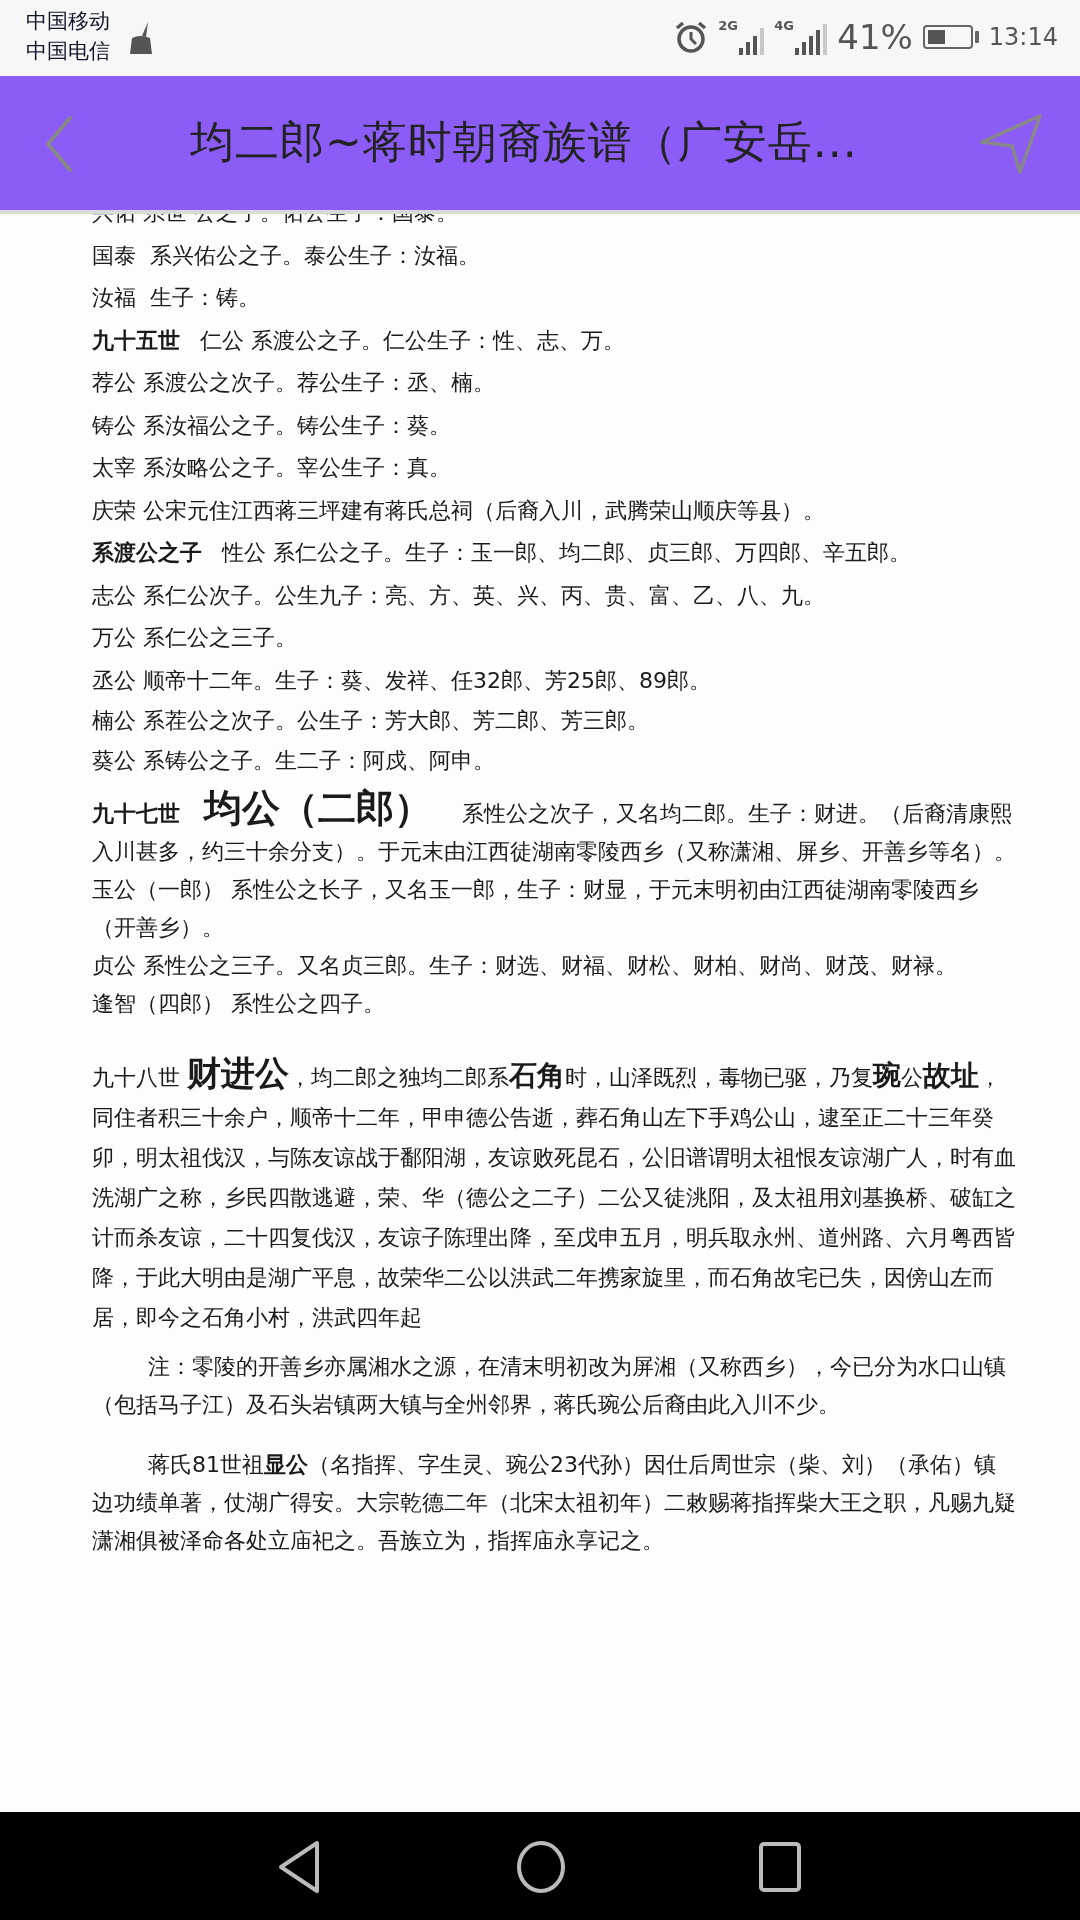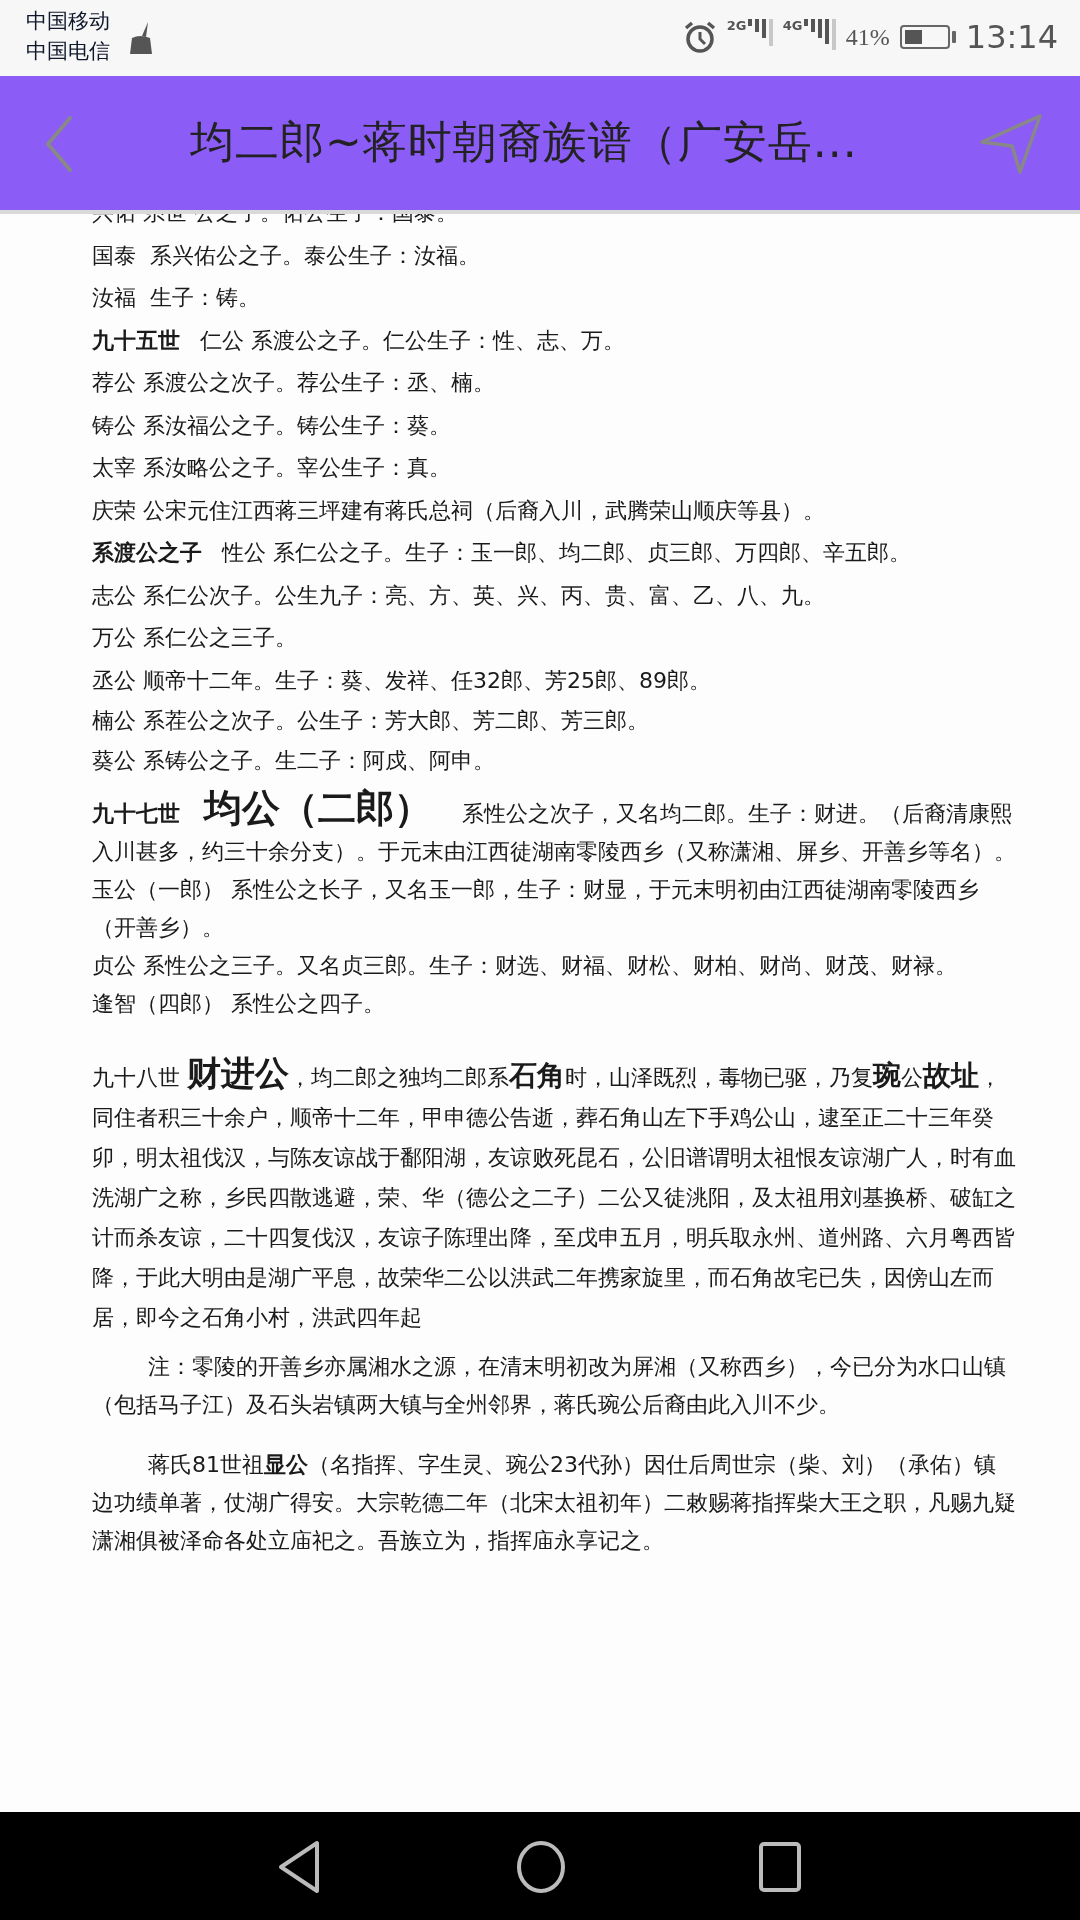--- a/index.html
+++ b/index.html
@@ -9,29 +9,29 @@
     font-family: "DejaVu Sans", "Liberation Sans", sans-serif;
     color:#111;
   }
   .status-bar {
     position:absolute; left:0; top:0; width:1080px; height:76px;
     background:#f7f7f7; color:#555;
   }
   .carriers { position:absolute; left:26px; top:6px; font-size:21px; line-height:30px; color:#0f172a; }
   .broom { position:absolute; left:126px; top:20px; width:30px; height:36px; }
   .status-right { position:absolute; right:22px; top:10px; height:54px; display:flex; align-items:center; gap:10px; color:#555; }
-  .sig { display:flex; align-items:flex-start; height:36px; position:relative; padding-left:18px; }
+  .sig { display:flex; align-items:flex-end; height:36px; position:relative; padding-left:18px; }
   .sig .lbl { position:absolute; left:0; top:0; font-size:13px; font-weight:bold; color:#555; line-height:14px; }
   .sig .bar { width:4px; background:#555; margin-left:3px; }
   .sig .bar.off { background:#c8c8c8; }
-  .pct { font-size:24px;font-family:Liberation Serif, serif; }
+  .pct { font-size:34px; }
   .battery { width:50px; height:24px; border:2px solid #666; border-radius:4px; position:relative; box-sizing:border-box; }
   .battery .fill { position:absolute; left:3px; top:3px; bottom:3px; width:17px; background:#555; }
   .battery-tip { width:4px; height:12px; background:#666; margin-left:-8px; border-radius:1px; }
-  .clock { font-size:32px; color:#555; }
+  .clock { font-size:24px; color:#555; }
 
   .app-bar {
     position:absolute; left:0; top:76px; width:1080px; height:134px;
     background:#8b5cf6; border-bottom:4px solid #d9d9d9;
   }
   .back-btn { position:absolute; left:36px; top:36px; width:50px; height:64px; }
   .title { position:absolute; left:190px; top:38px; width:700px; font-size:44px; color:#222; white-space:nowrap; line-height:56px; letter-spacing:1px; }
   .share-btn { position:absolute; right:36px; top:36px; width:66px; height:64px; }
 
   .content {

